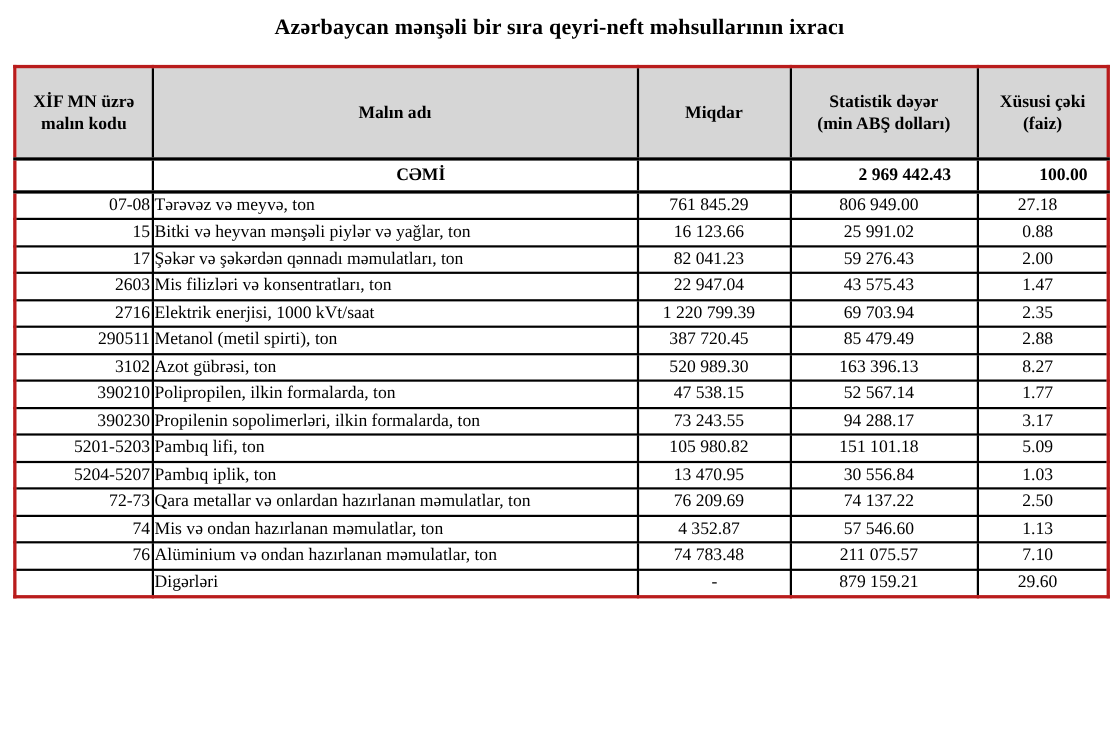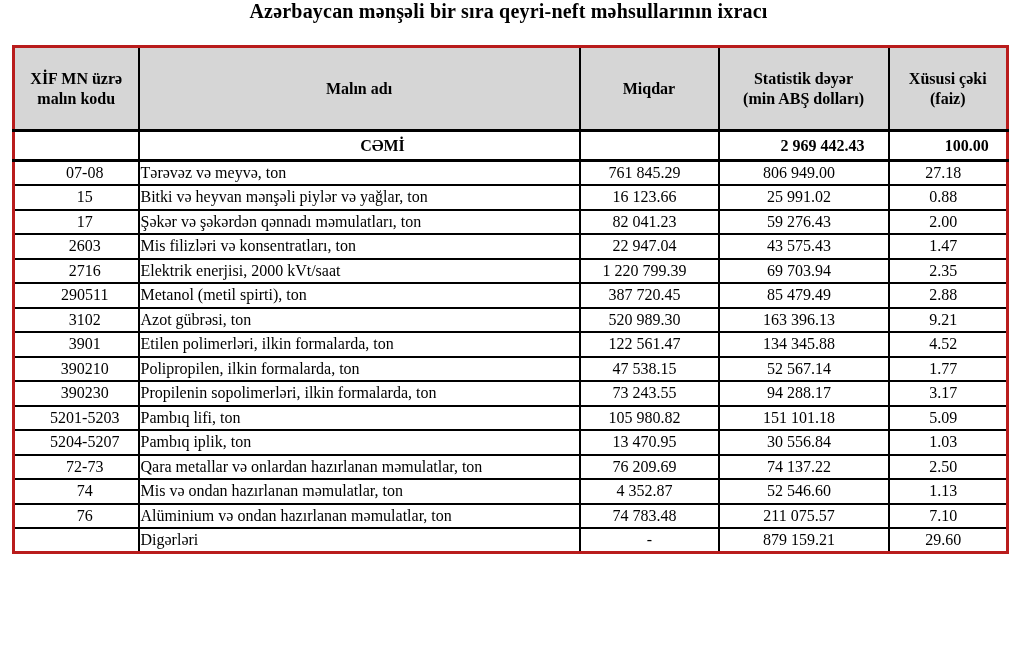--- a/index.html
+++ b/index.html
@@ -7,20 +7,21 @@
   body {
     width: 1017px;
     height: 670px;
     background: #ffffff;
     font-family: "Liberation Serif", serif;
     color: #000000;
     overflow: hidden;
   }
   .page-title {
     margin: 0;
+    padding-top: 14px;
     padding-bottom: 0;
     text-align: center;
     font-size: 20px;
     font-weight: bold;
     letter-spacing: 0.2px;
   }
   table.export-table {
     border-collapse: collapse;
     table-layout: fixed;
     width: 994px;
@@ -45,21 +46,21 @@
     border-bottom: 3px solid #000;
     padding: 0 4px;
   }
   .export-table tr.total-row td {
     font-weight: bold;
     height: 30px;
     border-bottom: 3px solid #000;
     padding-left: 48px;
   }
   .export-table tbody td { height: 24.5px; vertical-align: middle; }
-  .cell-code  { text-align: center;  padding-left: 18px; }
+  .cell-code  { text-align: right;  padding-left: 18px; }
   .cell-name  { text-align: left;  }
   .cell-quantity, .cell-value, .cell-share { text-align: center; padding-right: 10px; }
   .total-row .cell-name { text-align: center; padding-left: 0; }
   td.center { text-align: center; padding-right: 0; }
 </style>
 </head>
 <body>
 
 <div>
   <h1 class="page-title">Azərbaycan mənşəli bir sıra qeyri-neft məhsullarının ixracı</h1>
@@ -117,45 +118,38 @@
         </tr>
         <tr>
           <td class="cell-code">2603</td>
           <td class="cell-name">Mis filizləri və konsentratları, ton</td>
           <td class="cell-quantity">22 947.04</td>
           <td class="cell-value">43 575.43</td>
           <td class="cell-share">1.47</td>
         </tr>
         <tr>
           <td class="cell-code">2716</td>
-          <td class="cell-name">Elektrik enerjisi, 2000 kVt/saat</td>
+          <td class="cell-name">Elektrik enerjisi, 1000 kVt/saat</td>
           <td class="cell-quantity">1 220 799.39</td>
           <td class="cell-value">69 703.94</td>
           <td class="cell-share">2.35</td>
         </tr>
         <tr>
           <td class="cell-code">290511</td>
           <td class="cell-name">Metanol (metil spirti), ton</td>
           <td class="cell-quantity">387 720.45</td>
           <td class="cell-value">85 479.49</td>
           <td class="cell-share">2.88</td>
         </tr>
         <tr>
           <td class="cell-code">3102</td>
           <td class="cell-name">Azot gübrəsi, ton</td>
           <td class="cell-quantity">520 989.30</td>
           <td class="cell-value">163 396.13</td>
-          <td class="cell-share">9.21</td>
-        </tr>
-        <tr>
-          <td class="cell-code">3901</td>
-          <td class="cell-name">Etilen polimerləri, ilkin formalarda, ton</td>
-          <td class="cell-quantity">122 561.47</td>
-          <td class="cell-value">134 345.88</td>
-          <td class="cell-share">4.52</td>
+          <td class="cell-share">8.27</td>
         </tr>
         <tr>
           <td class="cell-code">390210</td>
           <td class="cell-name">Polipropilen, ilkin formalarda, ton</td>
           <td class="cell-quantity">47 538.15</td>
           <td class="cell-value">52 567.14</td>
           <td class="cell-share">1.77</td>
         </tr>
         <tr>
           <td class="cell-code">390230</td>
@@ -182,21 +176,21 @@
           <td class="cell-code">72-73</td>
           <td class="cell-name">Qara metallar və onlardan hazırlanan məmulatlar, ton</td>
           <td class="cell-quantity">76 209.69</td>
           <td class="cell-value">74 137.22</td>
           <td class="cell-share">2.50</td>
         </tr>
         <tr>
           <td class="cell-code">74</td>
           <td class="cell-name">Mis və ondan hazırlanan məmulatlar, ton</td>
           <td class="cell-quantity">4 352.87</td>
-          <td class="cell-value">52 546.60</td>
+          <td class="cell-value">57 546.60</td>
           <td class="cell-share">1.13</td>
         </tr>
         <tr>
           <td class="cell-code">76</td>
           <td class="cell-name">Alüminium və ondan hazırlanan məmulatlar, ton</td>
           <td class="cell-quantity">74 783.48</td>
           <td class="cell-value">211 075.57</td>
           <td class="cell-share">7.10</td>
         </tr>
         <tr>

